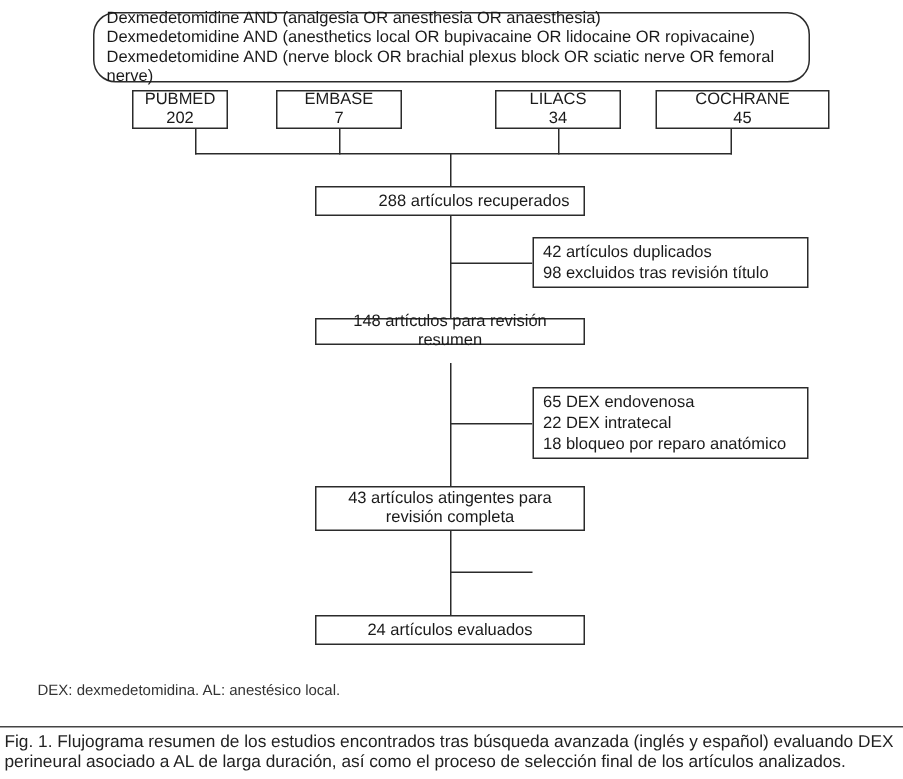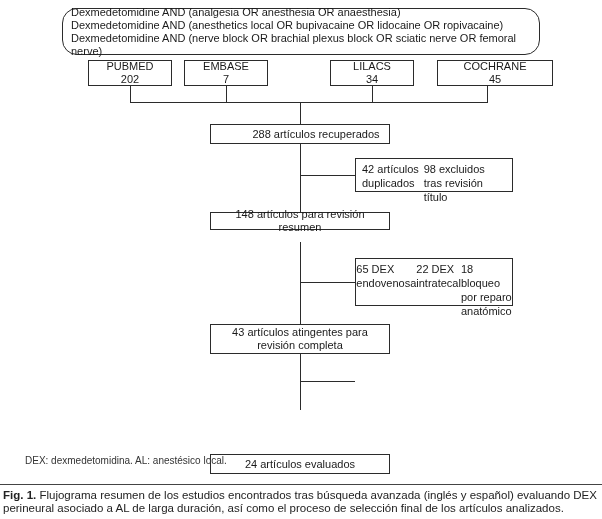--- a/index.html
+++ b/index.html
@@ -33,59 +33,59 @@
     display: flex; flex-direction: column; justify-content: center;
     text-align: center;
   }
   .flow-box {
     left: 210px; width: 180px;
     display: flex; flex-direction: column; justify-content: center;
     text-align: center;
     padding: 1px 6px;
   }
   .side-box {
-    left: 355px; width: 158px;
+    left: 355px; width: 184px;
     padding: 3px 6px;
     line-height: 14px;
     text-align: left;
-    display: flex; flex-direction: row; justify-content: center;
+    display: flex; flex-direction: column; justify-content: center;
   }
   .line { position: absolute; background: #2b2b2b; }
   .footnote {
     position: absolute;
     left: 25px; top: 455px;
     font-size: 10px;
     color: #333333;
   }
   .caption-rule {
     position: absolute;
     left: 0; top: 484px; width: 602px; height: 1px;
     background: #444444;
   }
   .caption {
     position: absolute;
     left: 3px; top: 489px; width: 597px;
     font-size: 11.5px;
     line-height: 13px;
     color: #222222;
   }
-  .caption b { font-weight: bold; }
+  .caption b { font-weight: normal; }
 </style>
 </head>
 <body>
 
 <div class="page">
 
   <div class="box search-box">
     <div>Dexmedetomidine AND (analgesia OR anesthesia OR anaesthesia)</div>
     <div>Dexmedetomidine AND (anesthetics local OR bupivacaine OR lidocaine OR ropivacaine)</div>
     <div>Dexmedetomidine AND (nerve block OR brachial plexus block OR sciatic nerve OR femoral nerve)</div>
   </div>
 
-  <div class="box db-box" style="left:88px; width:84px;">
+  <div class="box db-box" style="left:88px; width:64px;">
     <div>PUBMED</div>
     <div>202</div>
   </div>
   <div class="box db-box" style="left:184px; width:84px;">
     <div>EMBASE</div>
     <div>7</div>
   </div>
   <div class="box db-box" style="left:330px; width:84px;">
     <div>LILACS</div>
     <div>34</div>
@@ -128,21 +128,21 @@
   </div>
 
   <div class="box flow-box" style="top:324px; height:30px;">
     <div>43 artículos atingentes para revisión completa</div>
   </div>
 
   <div class="line" style="left:300px; top:354px; width:1px; height:56px;"></div>
   <div class="line" style="left:300px; top:381px; width:55px; height:1px;"></div>
 
 
-  <div class="box flow-box" style="top:410px; height:20px;margin-top:44px;">
+  <div class="box flow-box" style="top:410px; height:20px;">
     <div>24 artículos evaluados</div>
   </div>
 
   <div class="footnote">DEX: dexmedetomidina. AL: anestésico local.</div>
 
   <div class="caption-rule"></div>
   <div class="caption">
     <b>Fig. 1.</b>
     <span>Flujograma resumen de los estudios encontrados tras búsqueda avanzada (inglés y español) evaluando DEX perineural asociado a AL de larga duración, así como el proceso de selección final de los artículos analizados.</span>
   </div>

